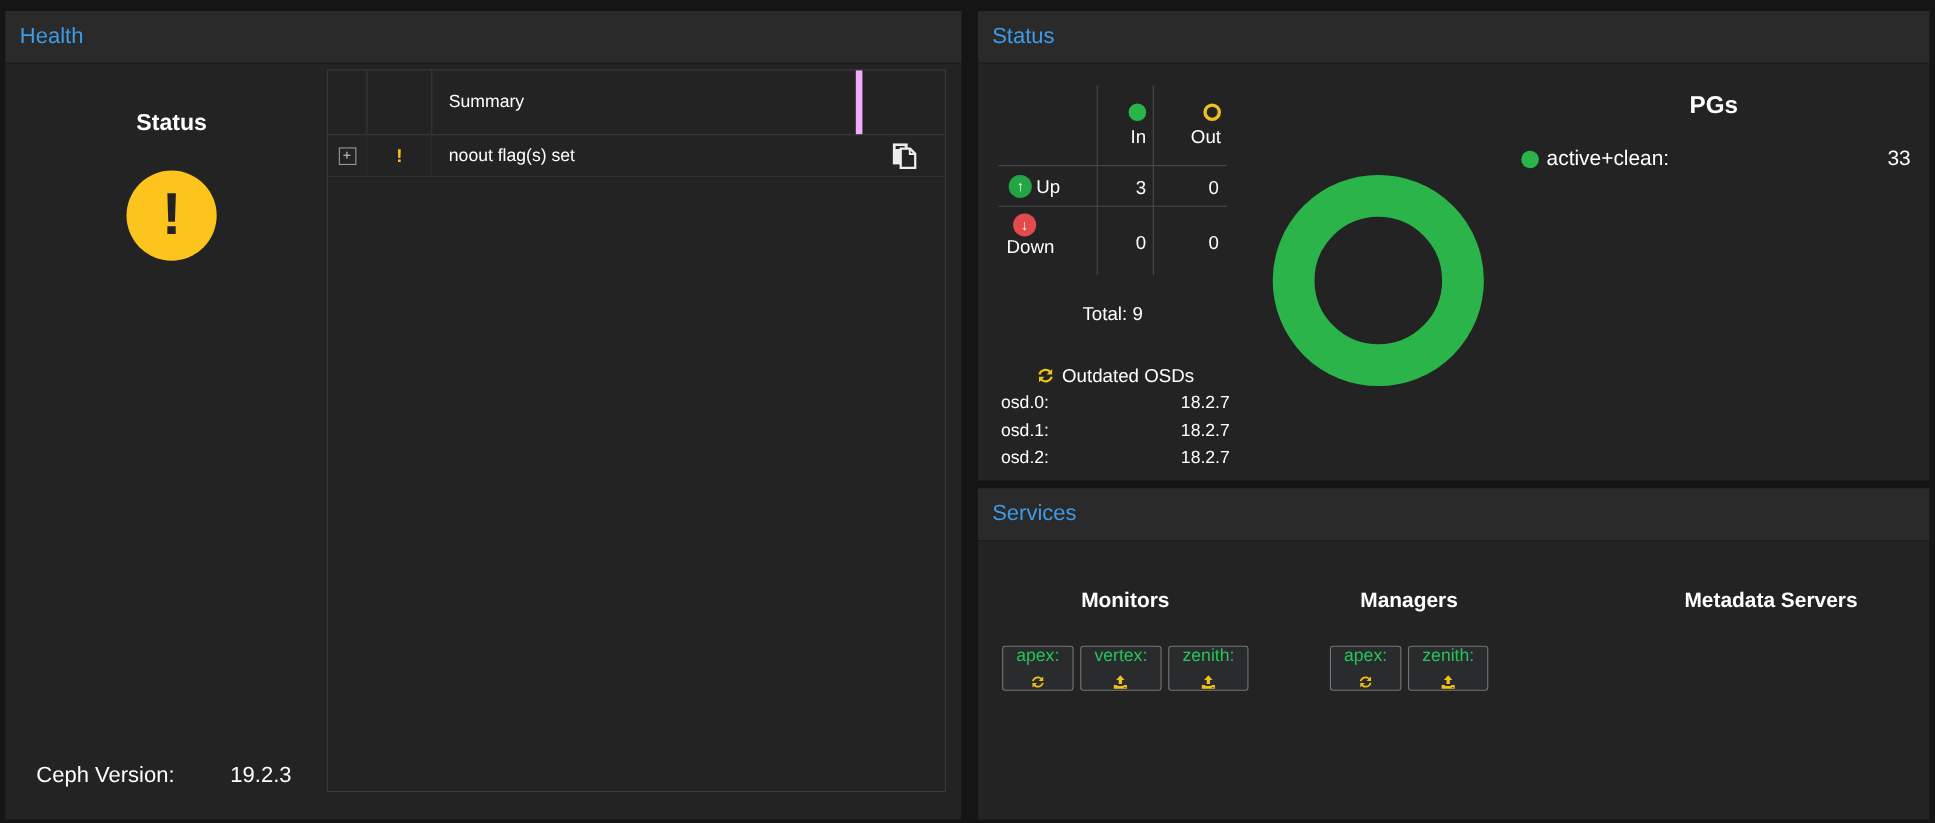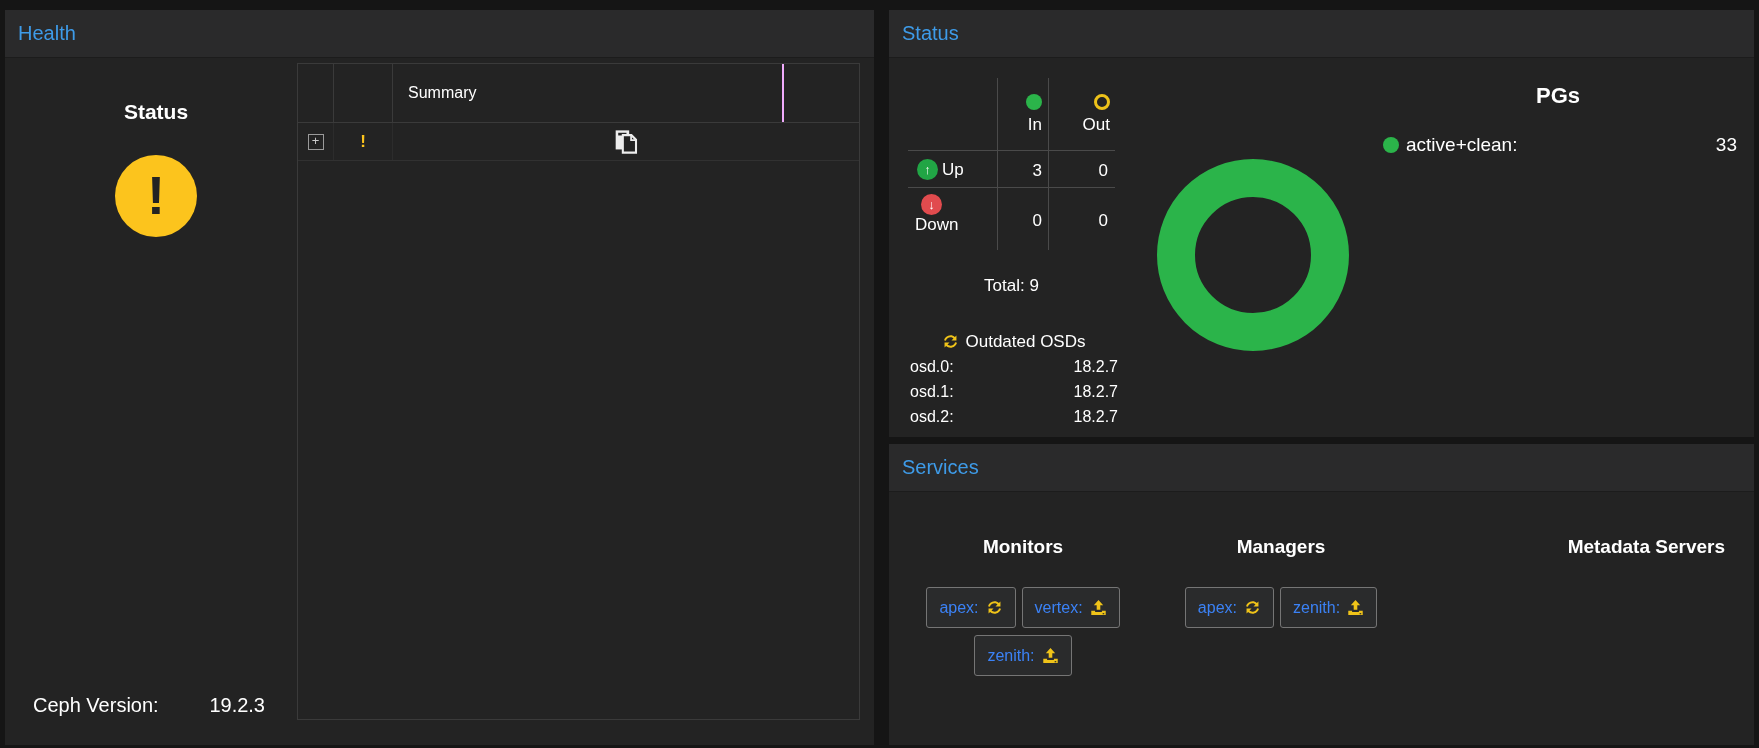--- a/index.html
+++ b/index.html
@@ -14,21 +14,21 @@
   #panel-health{left:5px;top:10px;width:869px;height:735px;}
   .h-status-heading{left:0;top:90px;width:302px;text-align:center;font-size:21px;font-weight:bold;}
   .warn-circle{left:110px;top:145px;width:82px;height:82px;border-radius:50%;background:#fcc41d;
                color:#232323;font-size:54px;font-weight:bold;display:flex;align-items:center;
                justify-content:center;padding-bottom:3px;box-sizing:border-box;}
   .health-warn{left:0;top:264px;width:302px;text-align:center;font-size:18px;letter-spacing:.5px;}
   .health-grid{left:292px;top:53px;width:563px;height:657px;border:1px solid #3a3a3a;box-sizing:border-box;}
   .grid-header{height:58px;border-bottom:1px solid #3a3a3a;display:flex;}
   .gh-c1{width:35px;border-right:1px solid #3a3a3a;}
   .gh-c2{width:58px;border-right:1px solid #3a3a3a;}
-  .gh-c3{width:391px;border-right:2px solid #f0abfc;display:flex;align-items:center;
+  .gh-c3{width:391px;border-right:6px solid #f0abfc;display:flex;align-items:center;
          padding-left:15px;font-size:16px;box-sizing:border-box;}
   .gh-c4{flex:1;}
   .grid-row{height:37px;border-bottom:1px solid #313131;display:flex;align-items:center;}
   .gr-c1{width:35px;display:flex;justify-content:center;border-right:1px solid #2c2c2c;align-self:stretch;align-items:center;}
   .gr-c2{width:58px;text-align:center;color:#fcc41d;font-weight:bold;font-size:17px;border-right:1px solid #2c2c2c;
          align-self:stretch;display:flex;align-items:center;justify-content:center;}
   .gr-c3{width:391px;padding-left:15px;font-size:16px;box-sizing:border-box;}
   .gr-c4{flex:1;display:flex;justify-content:center;align-items:center;cursor:pointer;}
   .expander{width:14px;height:14px;border:1px solid #9a9a9a;color:#cccccc;font-size:13px;
             line-height:12px;text-align:center;cursor:pointer;}
@@ -61,21 +61,21 @@
   .pgs-legend .lbl{margin-left:7px;}
   .pgs-legend .num{margin-left:auto;}
 
   
   #panel-services{left:889px;top:444px;width:865px;height:301px;}
   .svc-heading{position:absolute;top:92px;width:230px;text-align:center;font-weight:bold;font-size:19px;}
   .svc-buttons{position:absolute;top:143px;width:244px;display:flex;flex-wrap:wrap;
                justify-content:center;gap:7px 6px;align-content:flex-start;}
   .svc-btn{height:41px;box-sizing:border-box;border:1px solid #757575;border-radius:3px;
            background:#2a2b2c;padding:0 12px;display:flex;align-items:center;gap:7px;
-           font-size:16px;color:#3b82f6;cursor:pointer;}
+           font-size:16px;color:#22c55e;cursor:pointer;flex-direction:column;}
 </style>
 </head>
 <body>
 
 <div class="stage">
 
   <div class="panel" id="panel-health">
     <div class="panel-header">
       <span>Health</span>
     </div>
@@ -94,20 +94,21 @@
         <div class="gh-c3">Summary</div>
         <div class="gh-c4"></div>
       </div>
       <div class="grid-row">
         <div class="gr-c1">
           <span class="expander">+</span>
         </div>
         <div class="gr-c2">
           <span>!</span>
         </div>
+        <div class="gr-c3">noout flag(s) set</div>
         <div class="gr-c4">
           <svg viewBox="0 0 15 17" width="24" height="27">
             <rect x="1" y="1.5" width="8.5" height="12" fill="#ededed"></rect>
             <rect x="2.6" y="3" width="5.2" height="1.7" fill="#232323"></rect>
             <path d="M5.5 4.5h5.4l2.9 2.9v8.1H5.5z" fill="#232323" stroke="#ededed" stroke-width="1.3"></path>
             <path d="M10.7 4.7v2.9h3" fill="none" stroke="#ededed" stroke-width="1.1"></path>
           </svg>
         </div>
       </div>
     </div>
@@ -181,21 +182,21 @@
     </div>
   </div>
 
   <div class="panel" id="panel-services">
     <div class="panel-header">
       <span>Services</span>
     </div>
 
     <div class="svc-heading" style="left:19px;">Monitors</div>
     <div class="svc-heading" style="left:277px;">Managers</div>
-    <div class="svc-heading" style="left:606px;text-align:right;">Metadata Servers</div>
+    <div class="svc-heading" style="left:606px;">Metadata Servers</div>
 
     <div class="svc-buttons" style="left:12px;">
       <div class="svc-btn">
         <span>apex:</span>
         <svg viewBox="0 0 16 16" width="17" height="17">
           <path fill="#efc319" d="M8 2.2c1.6 0 3 .6 4.1 1.6L13.6 2.3V7H8.9l1.9-1.9C10.1 4.4 9.1 4 8 4 5.9 4 4.2 5.4 3.7 7.3L1.9 6.9C2.6 4.2 5 2.2 8 2.2z"></path>
           <path fill="#efc319" d="M8 13.8c-1.6 0-3-.6-4.1-1.6L2.4 13.7V9H7.1L5.2 10.9c.7.7 1.7 1.1 2.8 1.1 2.1 0 3.8-1.4 4.3-3.3l1.8.4C13.4 11.8 11 13.8 8 13.8z"></path>
         </svg>
       </div>
       <div class="svc-btn">

